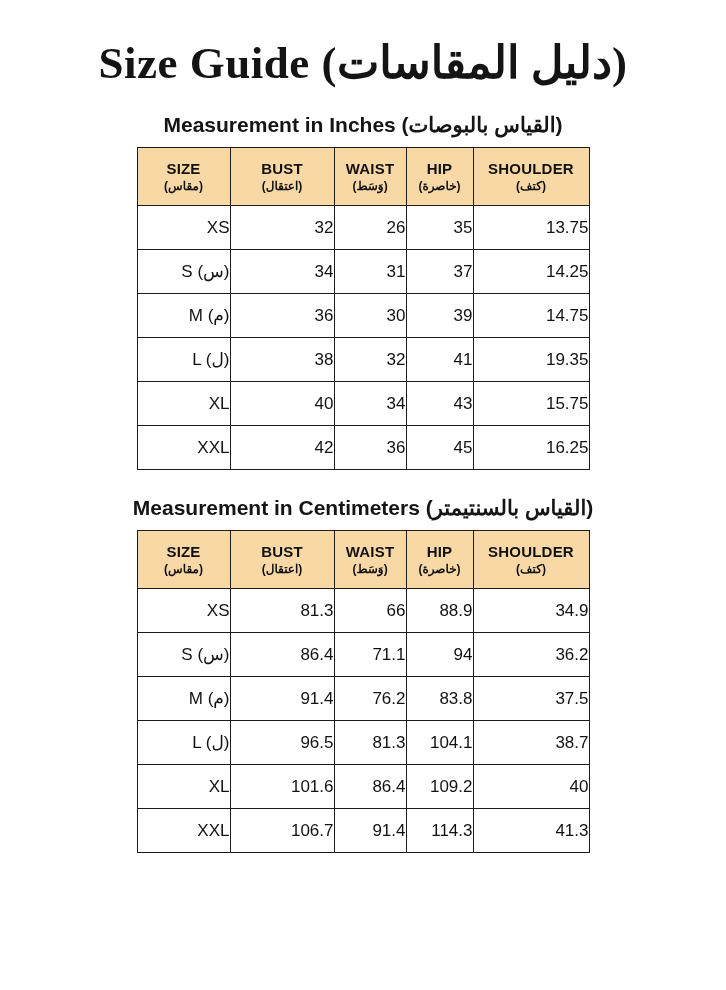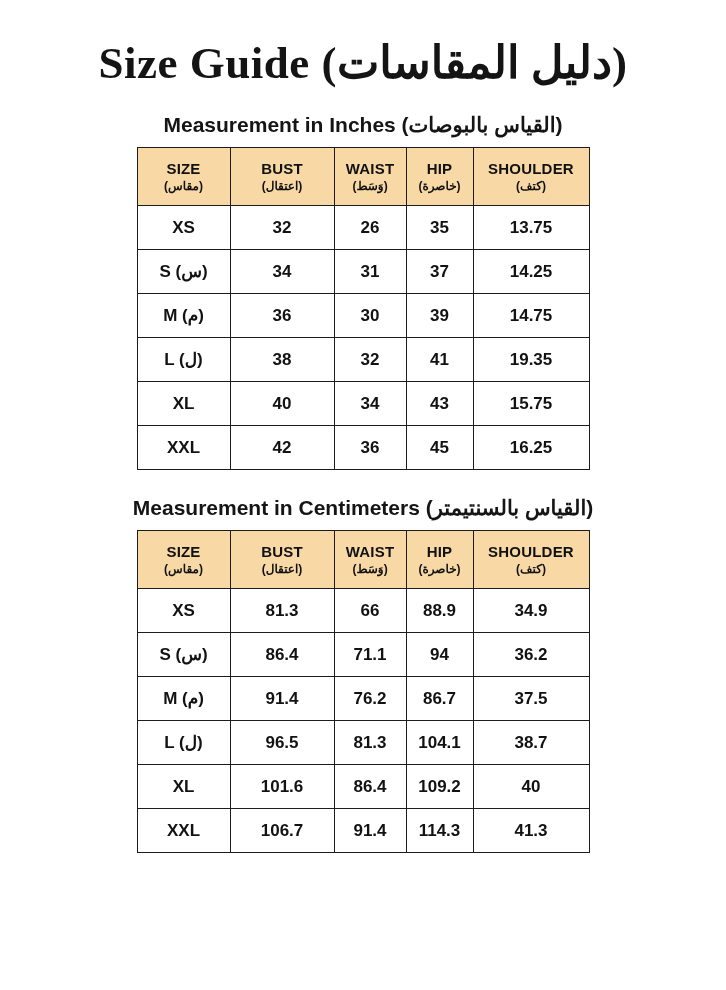--- a/index.html
+++ b/index.html
@@ -54,23 +54,24 @@
     vertical-align: middle;
   }
   th {
     background: var(--header-bg, #f8d9a6);
     height: 58px;
     padding: 4px 2px;
     line-height: 1.25;
   }
   td {
     height: 44px;
-    font-weight: 700;
+    font-weight: 400;
     font-size: 17px;
     color: #121212;
+    text-align: right;
   }
   .h-en { display: block; font-weight: 700; font-size: 15px; letter-spacing: 0.2px; }
   .h-ar { display: block; font-weight: 700; font-size: 12px; }
   col.c-size     { width: 93px; }
   col.c-bust     { width: 104px; }
   col.c-waist    { width: 72px; }
   col.c-hip      { width: 67px; }
   col.c-shoulder { width: 116px; }
 </style>
 </head>
@@ -207,21 +208,21 @@
             <td>S (س)</td>
             <td>86.4</td>
             <td>71.1</td>
             <td>94</td>
             <td>36.2</td>
           </tr>
           <tr>
             <td>M (م)</td>
             <td>91.4</td>
             <td>76.2</td>
-            <td>86.7</td>
+            <td>83.8</td>
             <td>37.5</td>
           </tr>
           <tr>
             <td>L (ل)</td>
             <td>96.5</td>
             <td>81.3</td>
             <td>104.1</td>
             <td>38.7</td>
           </tr>
           <tr>

